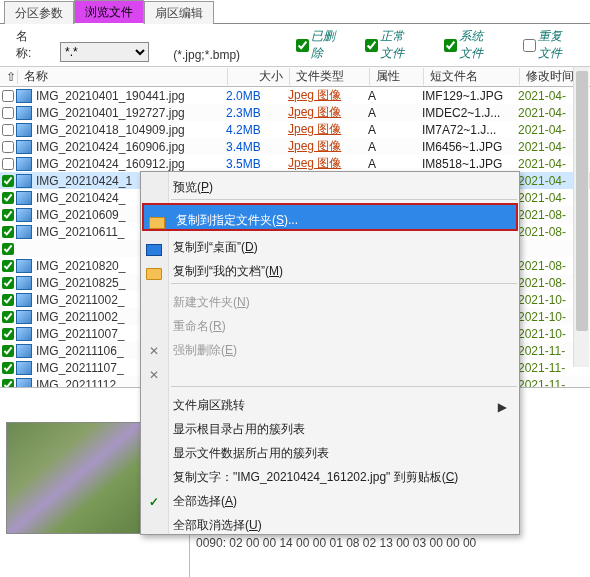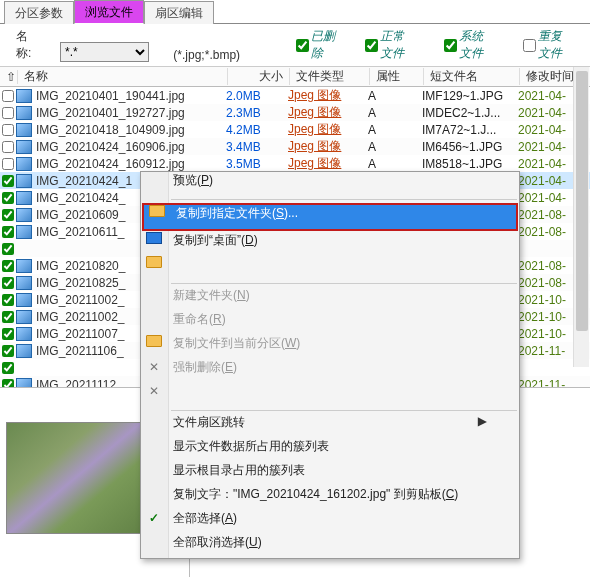--- a/index.html
+++ b/index.html
@@ -40,21 +40,21 @@
   .row .c-date { width: 60px; color: #4d7c0f; }
   .bottom { display: flex; border-top: 1px solid #bbb; height: 210px; }
   .preview { width: 190px; padding: 6px; border-right: 1px solid #bbb; }
   .thumb { width: 168px; height: 112px; border: 1px solid #888; background: linear-gradient(140deg,#6a8a50 0%,#8aa06a 30%,#a896c4 45%,#7a9a58 60%,#5a7a40 100%); margin-top: 28px; }
   .hexpane { flex: 1; padding: 4px 6px; font-family: "Consolas","Courier New",monospace; font-size: 11px; color: #444; line-height: 14px; white-space: pre; overflow: hidden; position: relative; }
   .hexpane .dots { letter-spacing: 2px; }
   .hexpane .exif { position: absolute; left: 160px; top: 38px; }
   
   .ctxmenu { position: absolute; left: 140px; top: 171px; width: 380px; background: #f4f4f4; border: 1px solid #9a9a9a; box-shadow: 2px 3px 6px rgba(0,0,0,.3); z-index: 50; }
   .ctxmenu .stripe { position: absolute; left: 0; top: 0; bottom: 0; width: 28px; background: #eee; border-right: 1px solid #ddd; }
-  .ctx-item { position: relative; display: flex; align-items: flex-start; height: 24px; padding-left: 32px; padding-right: 32px; color: #222; }
+  .ctx-item { position: relative; display: flex; align-items: flex-end; height: 24px; padding-left: 32px; padding-right: 12px; color: #222; }
   .ctx-item.disabled { color: #9a9a9a; }
   .ctx-item.hl { background: #2f87e8; color: #fff; border: 2px solid #c21b1b; height: 28px; margin: 1px; }
   .ctx-item .mi-icon { position: absolute; left: 5px; width: 16px; height: 16px; display: flex; align-items: center; justify-content: center; font-size: 12px; }
   .ctx-item .mi-icon.folder { background: #f5c154; border: 1px solid #c88a12; border-radius: 1px; width: 16px; height: 12px; }
   .ctx-item .mi-icon.desktop { background: #2a7de0; border: 1px solid #104a94; width: 16px; height: 12px; }
   .ctx-item .mi-icon.x { color: #777; }
   .ctx-item .mi-icon.check { color: #0a7a0a; font-weight: bold; }
   .ctx-item .submenu-arrow { margin-left: auto; color: #333; }
   .sep { height: 1px; background: #ccc; margin: 3px 2px 3px 30px; }
   .underline { text-decoration: underline; }
@@ -323,20 +323,24 @@
       <span class="cell c-size"></span>
       <span class="cell c-type"></span>
       <span class="cell c-attr"></span>
       <span class="cell c-short"></span>
       <span class="cell c-date">2021-11-</span>
     </div>
     <div class="row">
       <span class="chk">
         <input type="checkbox" checked="" style="">
       </span>
+      <span class="cell c-name">
+        <span class="icon icon-img"></span>
+        <span>IMG_20211107_</span>
+      </span>
       <span class="cell c-size"></span>
       <span class="cell c-type"></span>
       <span class="cell c-attr"></span>
       <span class="cell c-short"></span>
       <span class="cell c-date">2021-11-</span>
     </div>
     <div class="row">
       <span class="chk">
         <input type="checkbox" checked="" style="">
       </span>
@@ -378,49 +382,46 @@
     <div class="ctx-item hl">
       <span class="mi-icon folder"></span>
       <span>复制到指定文件夹(<span class="underline">S</span>)...</span>
     </div>
     <div class="ctx-item">
       <span class="mi-icon desktop"></span>
       <span>复制到“桌面”(<span class="underline">D</span>)</span>
     </div>
     <div class="ctx-item">
       <span class="mi-icon folder"></span>
+      <span>复制到“我的文档”(<span class="underline">M</span>)</span>
     </div>
     <div class="sep"></div>
     <div class="ctx-item disabled">
       <span>新建文件夹(<span class="underline">N</span>)</span>
     </div>
     <div class="ctx-item disabled">
       <span>重命名(<span class="underline">R</span>)</span>
     </div>
     <div class="ctx-item disabled">
-      <span class="mi-icon folder"></span>
-      <span>复制文件到当前分区(<span class="underline">W</span>)</span>
+      <span class="mi-icon x">✕</span>
+      <span>强制删除(<span class="underline">E</span>)</span>
     </div>
     <div class="ctx-item disabled">
       <span class="mi-icon x">✕</span>
-      <span>强制删除(<span class="underline">E</span>)</span>
-    </div>
-    <div class="ctx-item disabled">
-      <span class="mi-icon x">✕</span>
     </div>
     <div class="sep"></div>
     <div class="ctx-item">
       <span>文件扇区跳转</span>
       <span class="submenu-arrow">▶</span>
     </div>
     <div class="ctx-item">
+      <span>显示根目录占用的簇列表</span>
+    </div>
+    <div class="ctx-item">
       <span>显示文件数据所占用的簇列表</span>
-    </div>
-    <div class="ctx-item">
-      <span>显示根目录占用的簇列表</span>
     </div>
     <div class="ctx-item">
       <span>复制文字："IMG_20210424_161202.jpg" 到剪贴板(<span class="underline">C</span>)</span>
     </div>
     <div class="ctx-item">
       <span class="mi-icon check">✓</span>
       <span>全部选择(<span class="underline">A</span>)</span>
     </div>
     <div class="ctx-item">
       <span>全部取消选择(<span class="underline">U</span>)</span>

